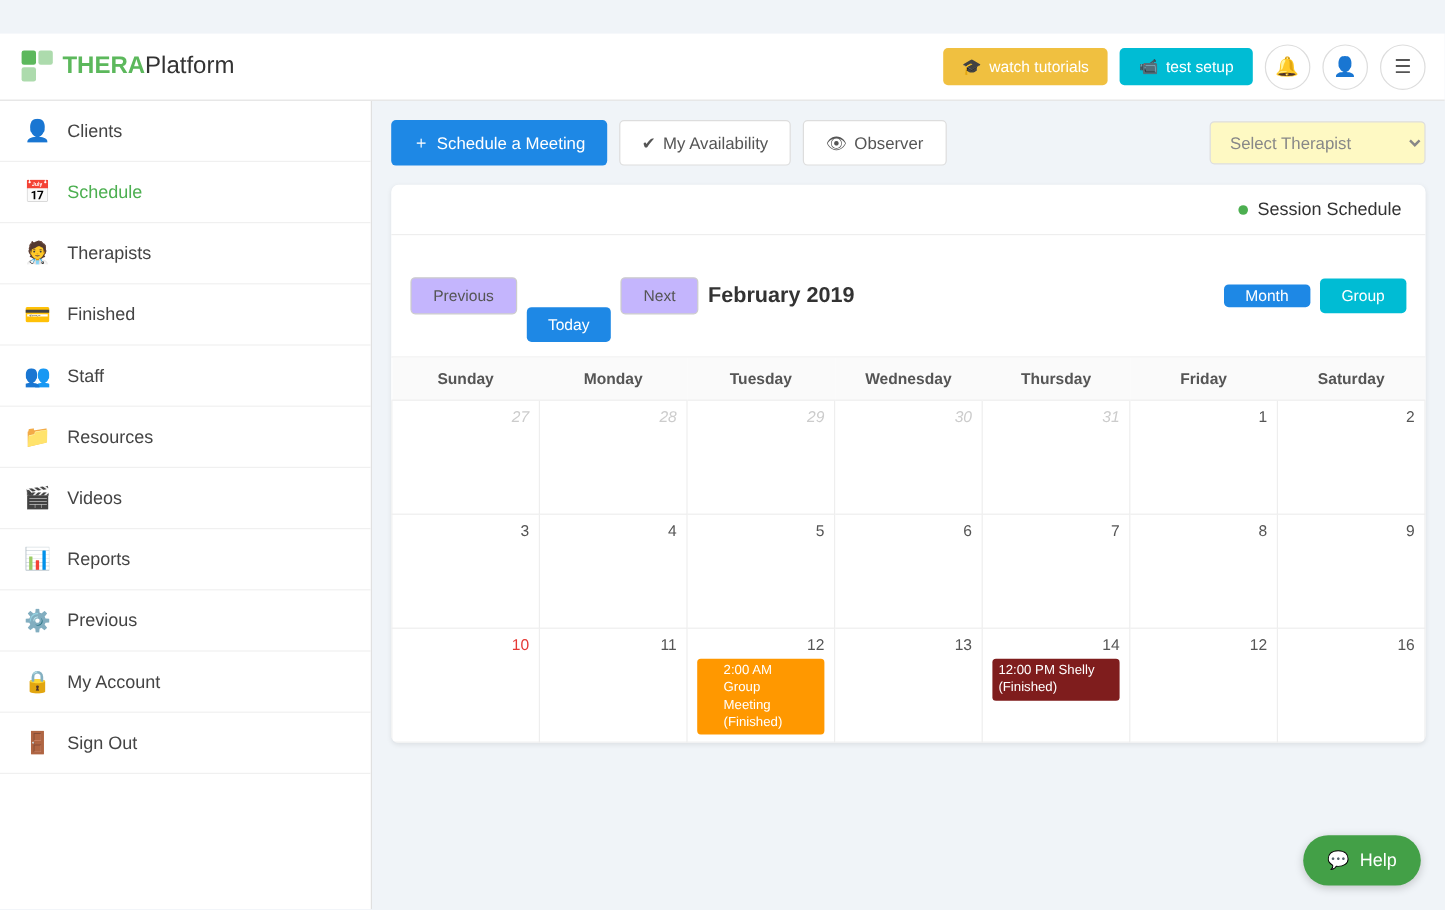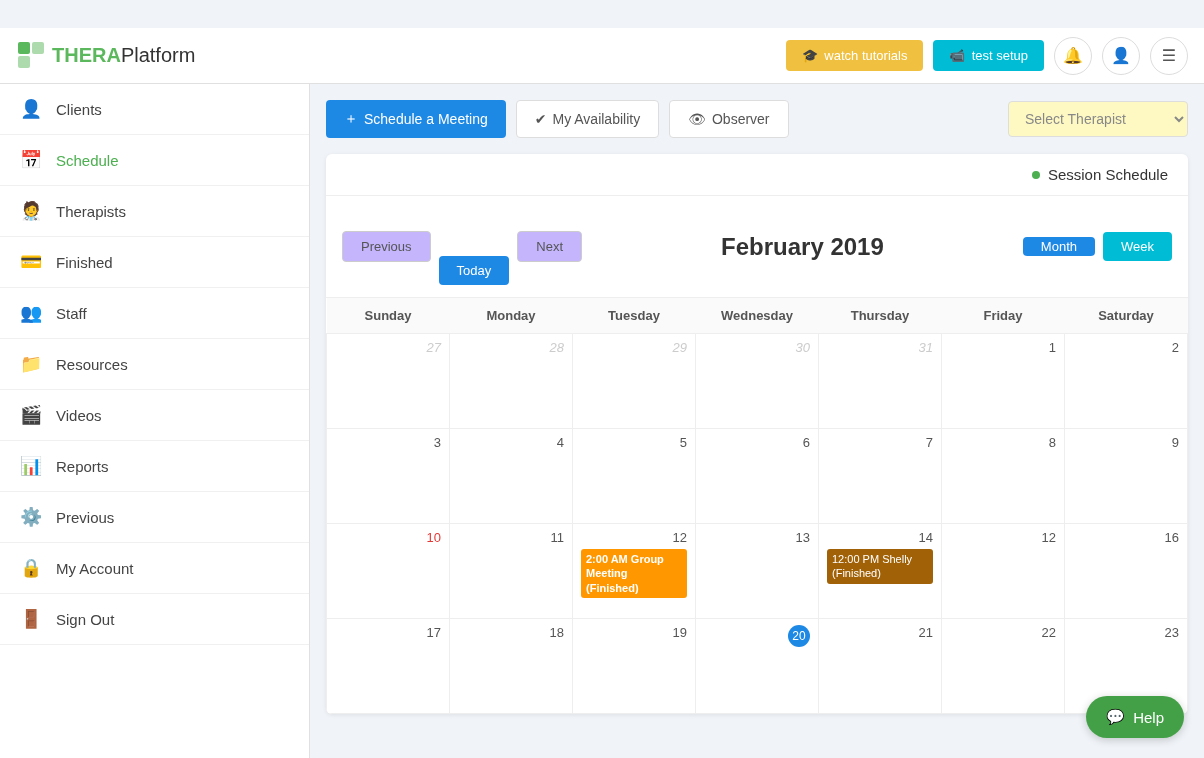--- a/index.html
+++ b/index.html
@@ -213,22 +213,22 @@
       color: #fff;
       border: none;
       border-radius: 4px;
       padding: 7px 18px;
       font-size: 13px;
       cursor: pointer;
       margin-top: 48px;
     }
     .calendar-month-title {
       flex: 1;
-      text-align: center;
-      font-size: 24px;
+      text-align: left;
+      font-size: 18px;
       font-weight: 600;
       color: #333;
     }
     .btn-month {
       background: #1e88e5;
       color: #fff;
       border: none;
       border-radius: 4px;
       padding: 2px 18px;
       font-size: 13px;
@@ -285,28 +285,27 @@
       display: inline-flex;
       align-items: center;
       justify-content: center;
       float: right;
       font-size: 12px;
     }
     .event-orange {
       background: #ff9800;
       color: #fff;
       border-radius: 3px;
-      padding: 3px 5px;
+      padding: 3px 22px;
       font-size: 11px;
       margin-top: 4px;
       line-height: 1.3;
-      font-weight: bold;
     }
     .event-green {
-      background: #a16207;
+      background: #7f1d1d;
       color: #fff;
       border-radius: 3px;
       padding: 3px 5px;
       font-size: 11px;
       margin-top: 4px;
       line-height: 1.3;
     }
 
     
     .help-btn {
@@ -438,21 +437,21 @@
         <span class="session-dot"></span>
         <span>Session Schedule</span>
       </div>
 
       <div class="calendar-nav">
         <button class="btn-prev-next">Previous</button>
         <button class="btn-today">Today</button>
         <button class="btn-prev-next">Next</button>
         <span class="calendar-month-title">February 2019</span>
         <button class="btn-month">Month</button>
-        <button class="btn-week">Week</button>
+        <button class="btn-week">Group</button>
       </div>
 
       <table class="calendar-grid">
         <thead>
           <tr>
             <th>Sunday</th>
             <th>Monday</th>
             <th>Tuesday</th>
             <th>Wednesday</th>
             <th>Thursday</th>
@@ -525,43 +524,20 @@
                 <span class="day-num">14</span>
                 <div class="event-green">12:00 PM Shelly (Finished)</div>
               </td>
               <td>
                 <span class="day-num">12</span>
               </td>
               <td>
                 <span class="day-num">16</span>
               </td>
             </tr>
-            <tr>
-              <td>
-                <span class="day-num">17</span>
-              </td>
-              <td>
-                <span class="day-num">18</span>
-              </td>
-              <td>
-                <span class="day-num">19</span>
-              </td>
-              <td>
-                <span class="day-num today-highlight">20</span>
-              </td>
-              <td>
-                <span class="day-num">21</span>
-              </td>
-              <td>
-                <span class="day-num">22</span>
-              </td>
-              <td>
-                <span class="day-num">23</span>
-              </td>
-            </tr>
           </tbody>
       </table>
     </div>
   </div>
 </div>
 
 <button class="help-btn">
   <span>💬</span>
   <span>Help</span>
 </button>

